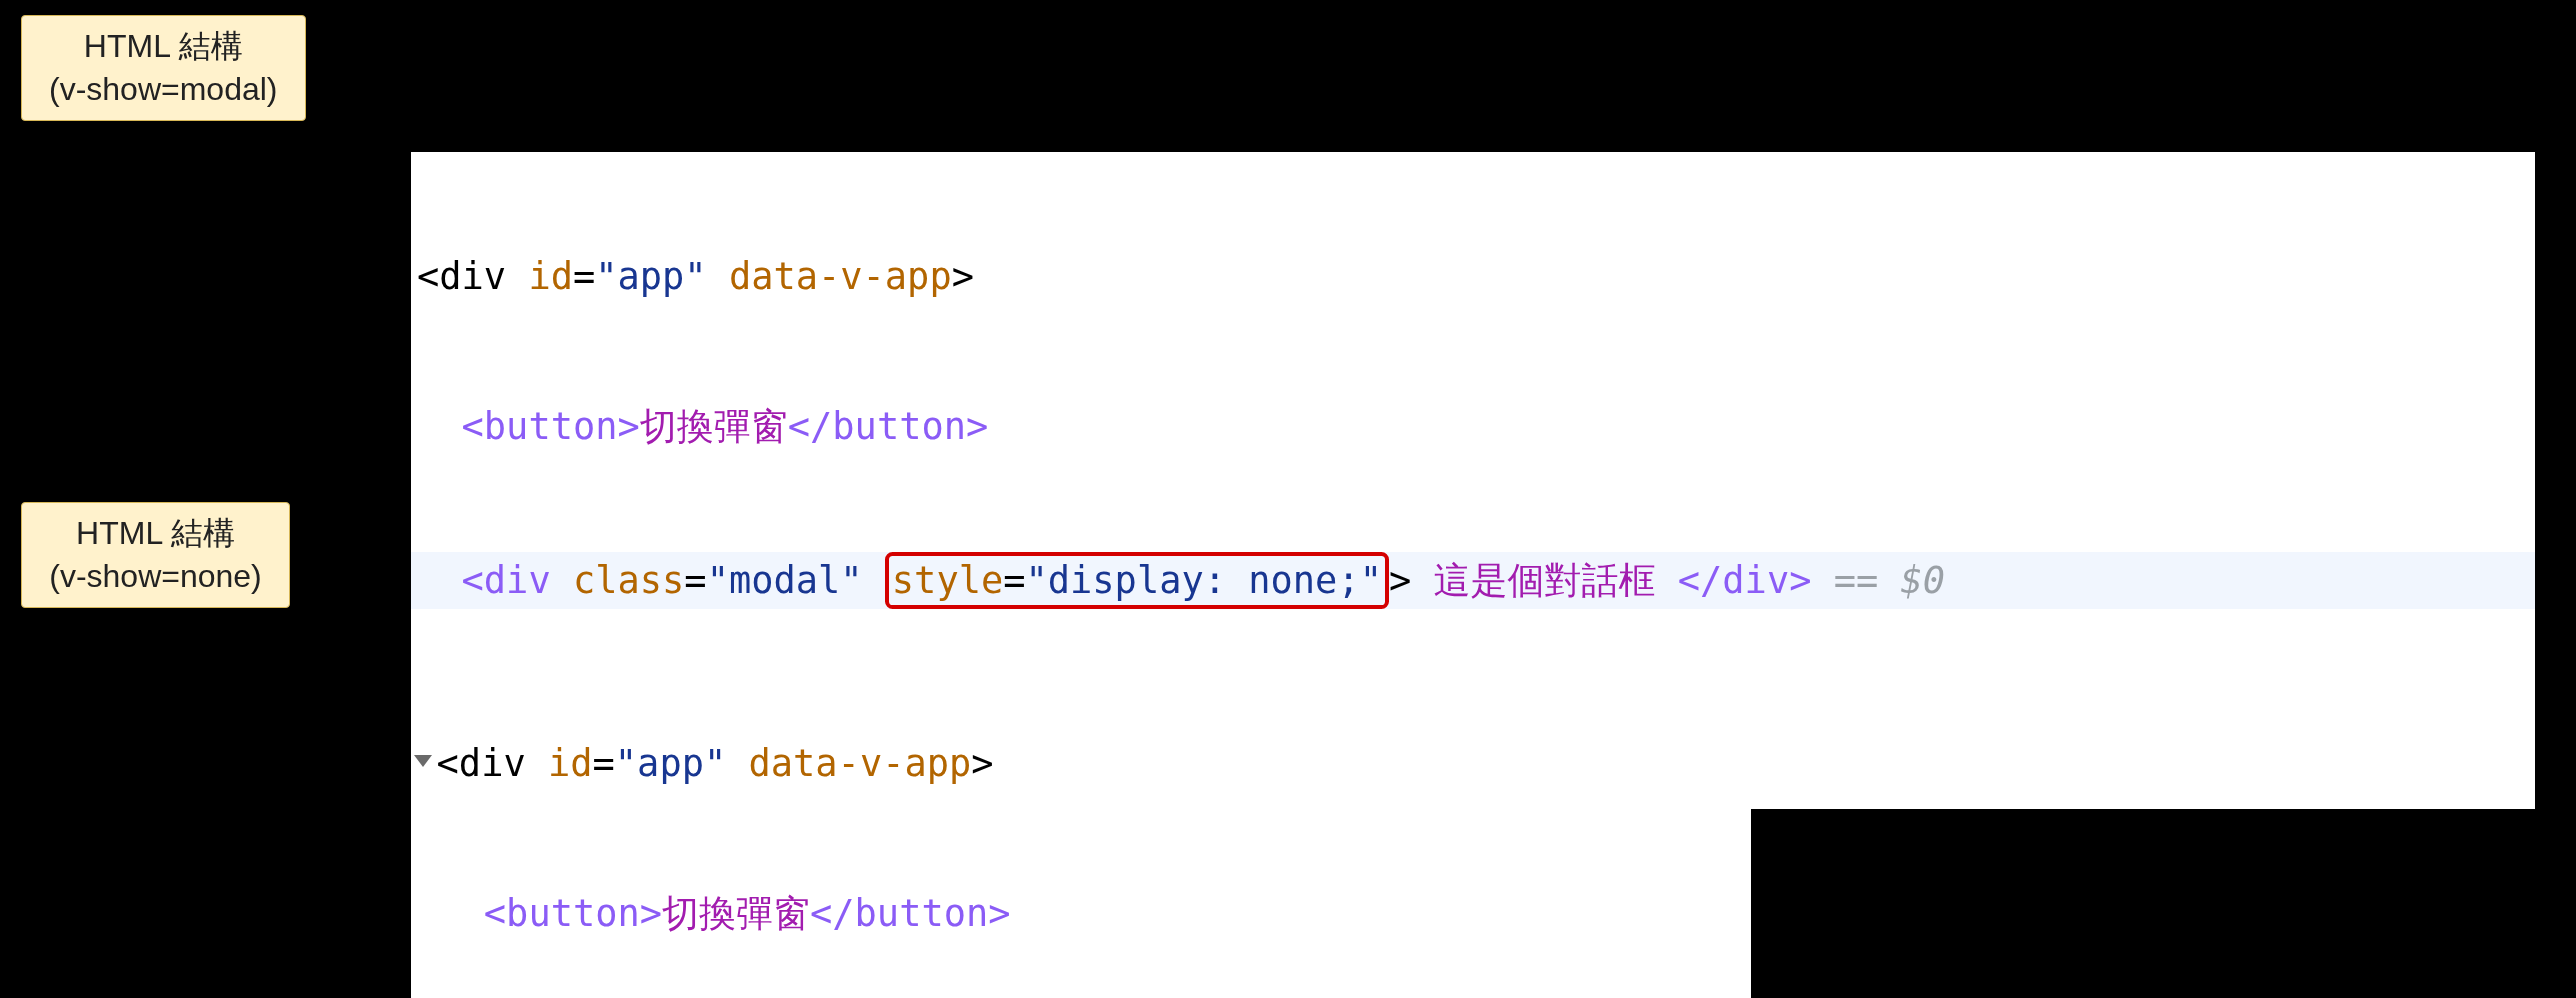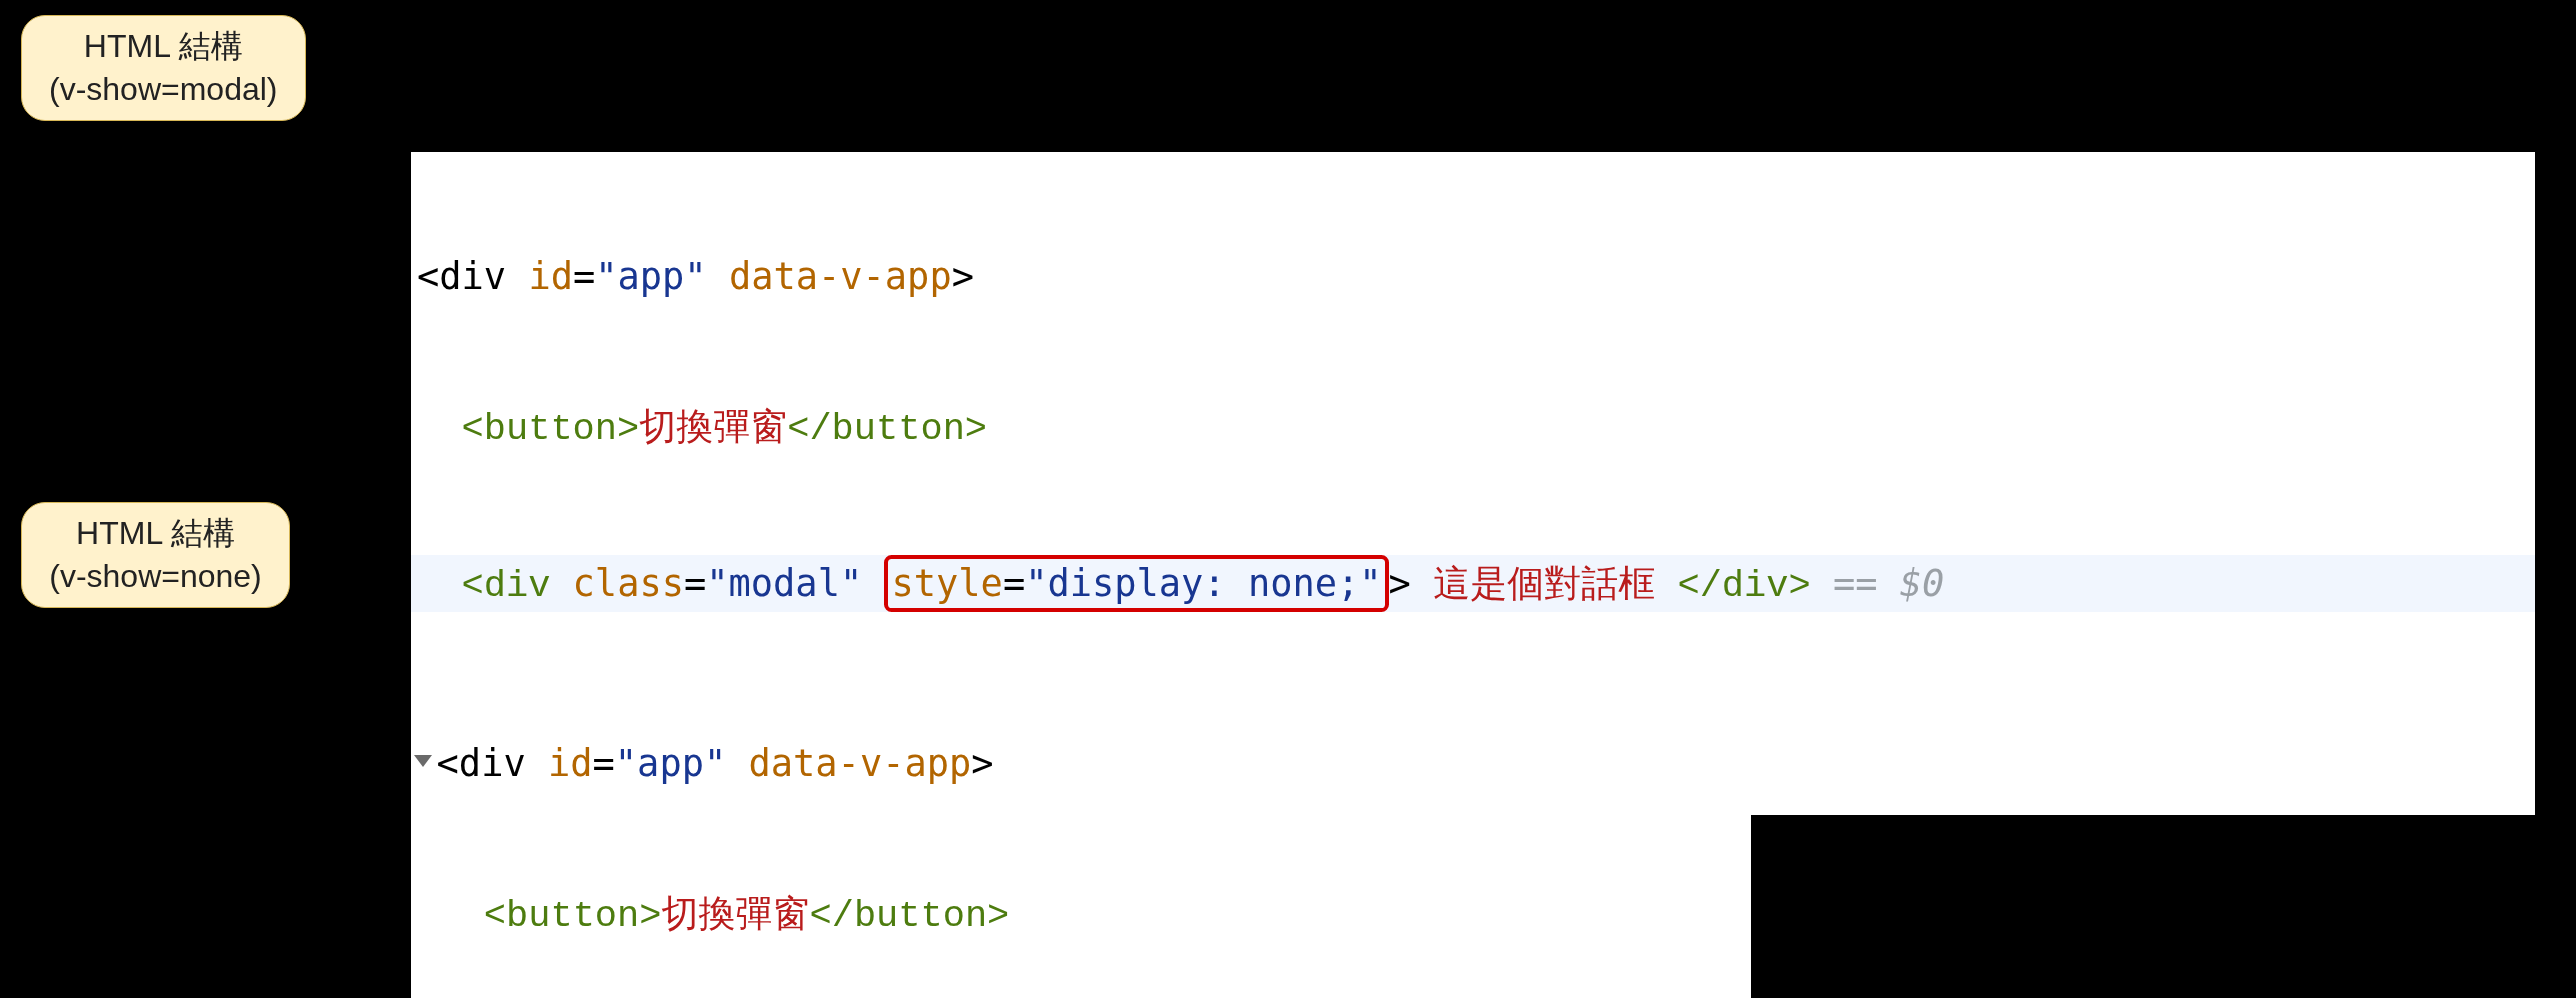--- a/index.html
+++ b/index.html
@@ -9,21 +9,21 @@
     font-family: "Menlo", "Monaco", "Consolas", monospace;
     width: 2576px;
     height: 999px;
     overflow: hidden;
   }
 
   .label-badge {
     position: absolute;
     background: #fff2cc;
     border: 1.5px solid #d6b656;
-    border-radius: 24px;
+    border-radius: 4px;
     padding: 9px 27px;
     font-family: "Helvetica Neue", Arial, "Microsoft JhengHei", sans-serif;
     font-size: 32px;
     color: #222;
     line-height: 1.35;
     text-align: center;
     min-width: 213px;
   }
 
   .code-panel {
@@ -36,24 +36,24 @@
 
   .code-line {
     display: block;
     padding: 0 6px;
   }
   .code-line.highlighted {
     background: #f1f6fe;
   }
 
   .tok-punct  { color: #000; }
-  .tok-tag    { color: #4d7c0f; font-family: Liberation Mono, monospace; }
+  .tok-tag    { color: #8b5cf6; }
   .tok-attr   { color: #b26500; }
   .tok-value  { color: #183691; }
-  .tok-text   { color: #b91c1c; }
+  .tok-text   { color: #a21caf; }
   .tok-eq     { color: #000; }
   .tok-comment{ color: #9aa0a6; font-style: italic; }
 
   .red-box {
     border: 4.6px solid #d40000;
     border-radius: 7.6px;
     padding: 0 3px;
     display: inline-block;
   }
 

